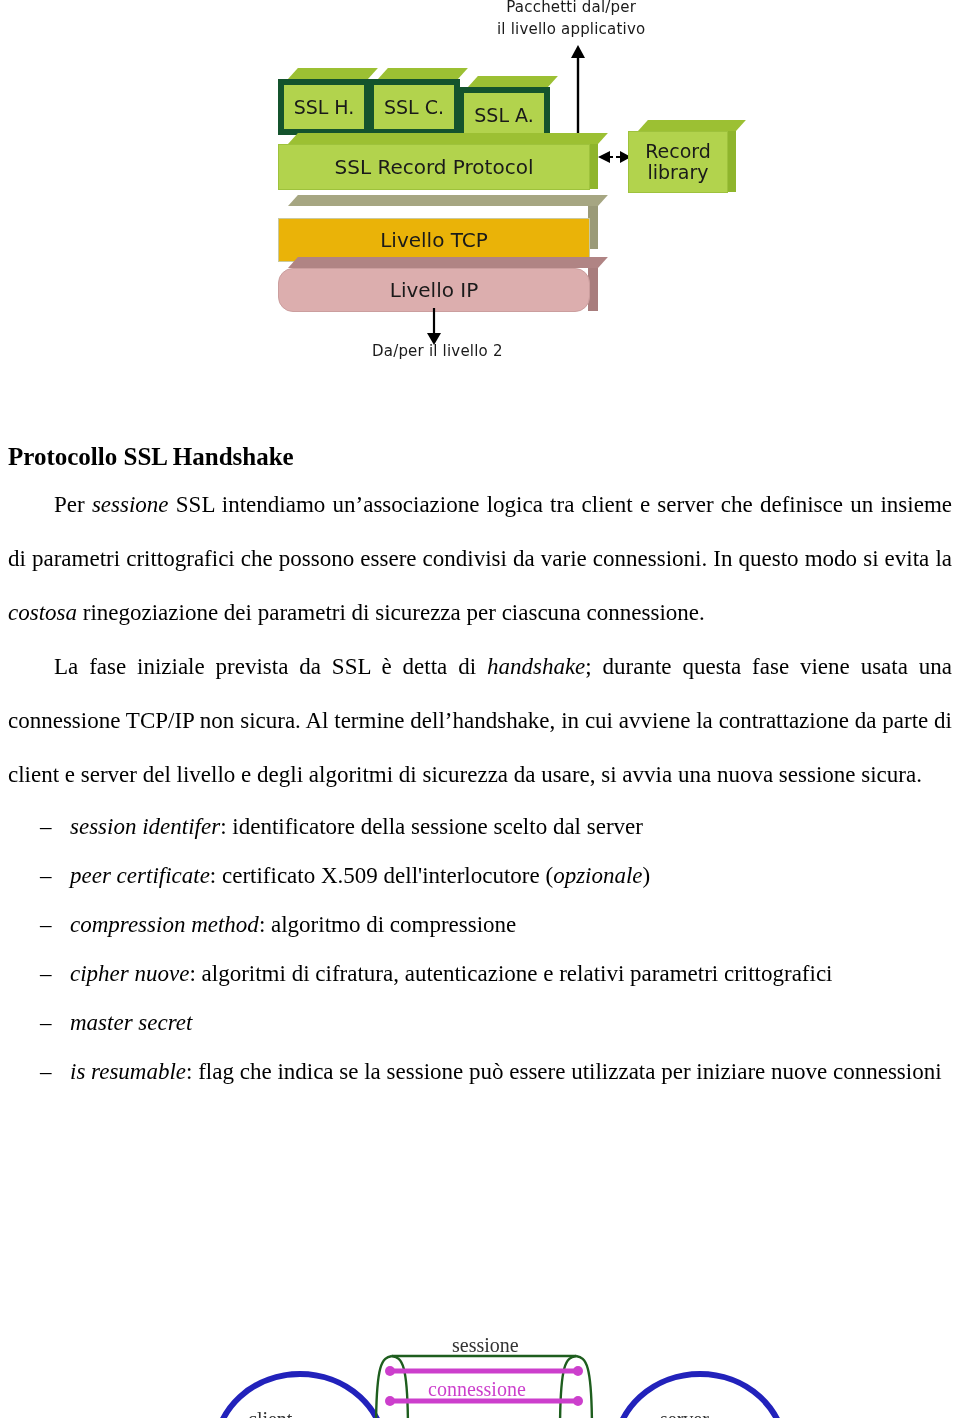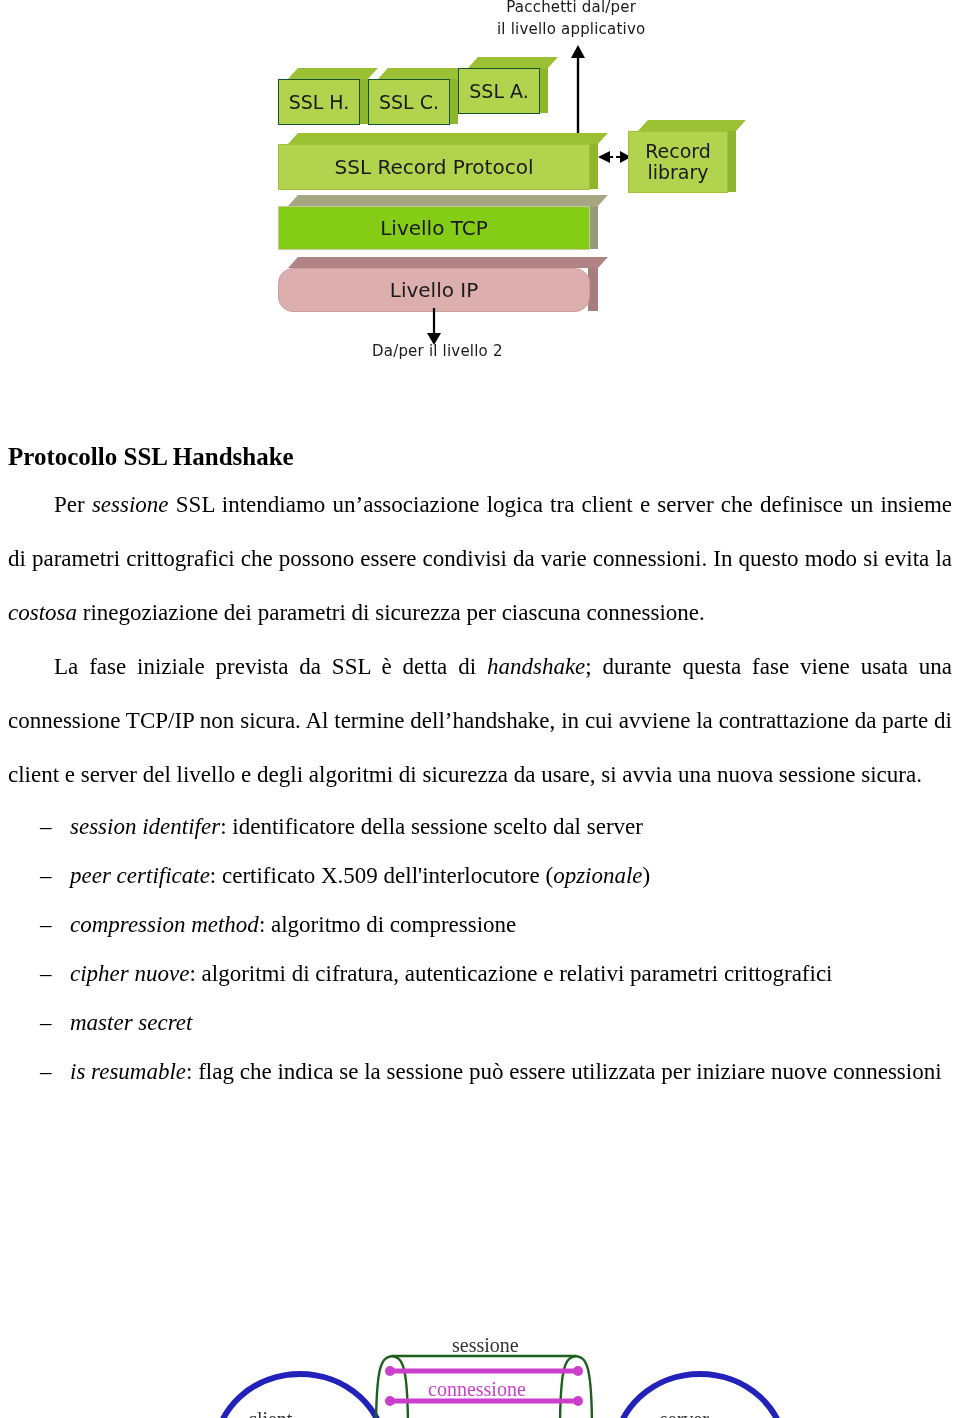--- a/index.html
+++ b/index.html
@@ -46,31 +46,31 @@
   .box3d .side { position:absolute; }
   .box3d .front{
     position:absolute;
     display:flex; align-items:center; justify-content:center;
     font-family: "DejaVu Sans", sans-serif;
     color:#1a1a1a;
     white-space:nowrap;
   }
 
   
-  .cube .front { background:#b2d34d; border:1px solid #14532d; }
+  .cube .front { background:#b2d34d; border:6px solid #14532d; }
   .cube .top   { background:#9cc033; }
   .cube .side  { background:#8fb52c; }
 
   
   .recbar .front { background:#b2d34d; border:1px solid #9ec23c;text-align:right; }
   .recbar .top   { background:#9cc033; }
   .recbar .side  { background:#8fb52c; }
 
   
-  .tcpbar .front { background:#84cc16; border:1px solid #c9c9a0; }
+  .tcpbar .front { background:#eab308; border:1px solid #c9c9a0;margin-top:12px; }
   .tcpbar .top   { background:#a6a682; }
   .tcpbar .side  { background:#9a9a78; }
 
   
   .ipbar .front { background:#dcaeae; border:1px solid #cb9e9e; }
   .ipbar .top   { background:#b08484; }
   .ipbar .side  { background:#a87d7d; }
 
   
   .cryptobox .front { background:#b2d34d; border:1px solid #9ec23c; }
@@ -170,21 +170,21 @@
     <div class="side" style="left:80px;top:11px;width:10px;height:45px;"></div>
     <div class="front" style="left:0;top:11px;width:80px;height:44px;font-size:19px;">SSL H.</div>
   </div>
 
   <div class="box3d cube" style="left:368px;top:68px;width:90px;height:56px;">
     <div class="top" style="left:10px;top:0;width:80px;height:11px;transform:skewX(-42deg);transform-origin:bottom left;"></div>
     <div class="side" style="left:80px;top:11px;width:10px;height:45px;"></div>
     <div class="front" style="left:0;top:11px;width:80px;height:44px;font-size:19px;">SSL C.</div>
   </div>
 
-  <div class="box3d cube" style="left:458px;top:57px;width:114px;height:56px;">
+  <div class="box3d cube" style="left:458px;top:76px;width:114px;height:56px;">
     <div class="top" style="left:10px;top:0;width:80px;height:11px;transform:skewX(-42deg);transform-origin:bottom left;"></div>
     <div class="side" style="left:80px;top:11px;width:10px;height:45px;"></div>
     <div class="front" style="left:0;top:11px;width:80px;height:44px;font-size:19px;">SSL A.</div>
   </div>
 
   <div class="box3d recbar" style="left:278px;top:133px;width:320px;height:56px;">
     <div class="top" style="left:10px;top:0;width:310px;height:11px;transform:skewX(-42deg);transform-origin:bottom left;"></div>
     <div class="side" style="left:310px;top:11px;width:10px;height:45px;"></div>
     <div class="front" style="left:0;top:11px;width:310px;height:44px;font-size:20px;">SSL Record Protocol</div>
   </div>

